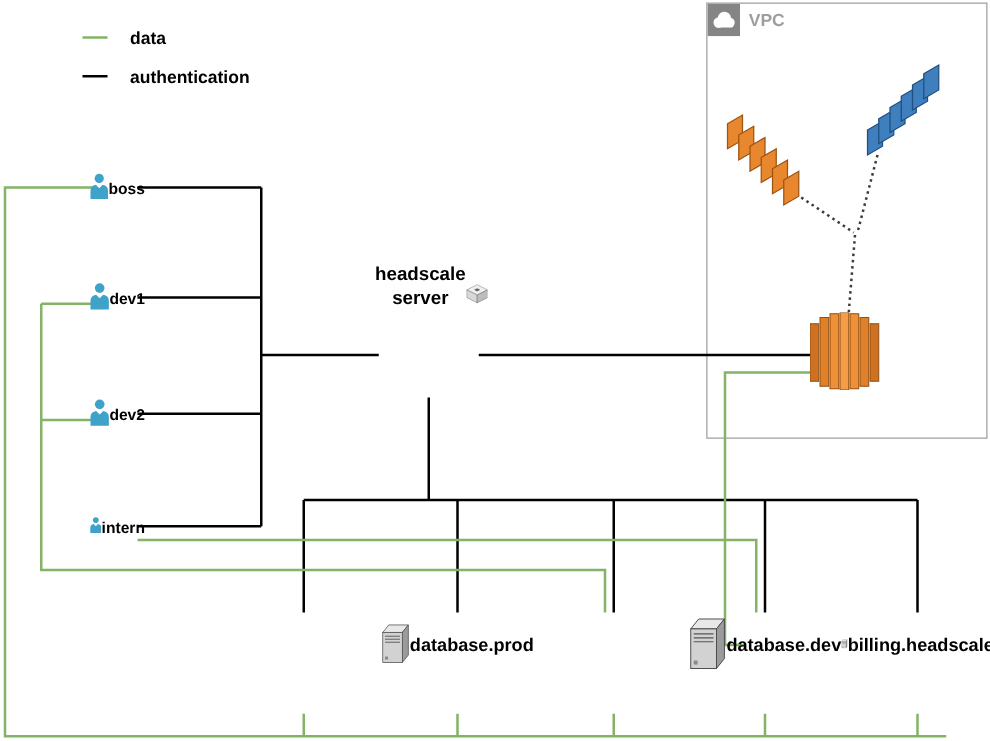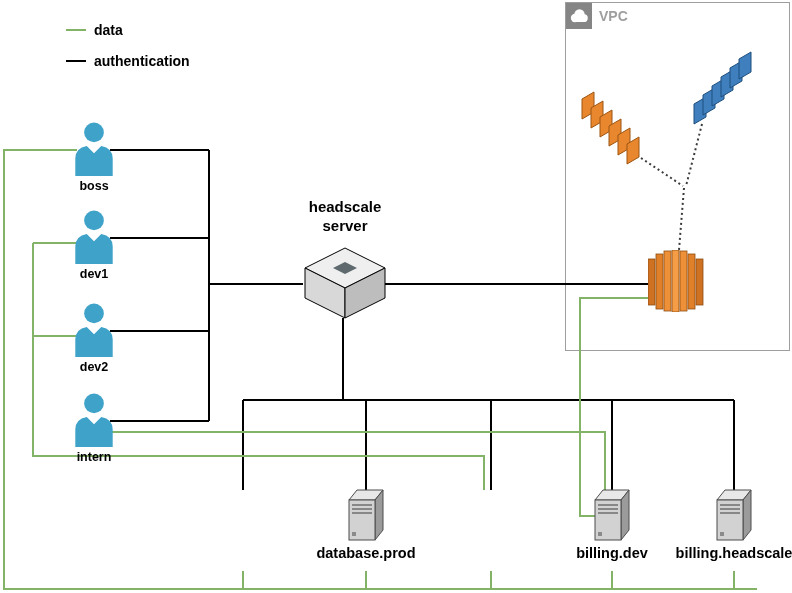--- a/index.html
+++ b/index.html
@@ -5,24 +5,24 @@
   html,body{margin:0;padding:0;background:#fff;}
   .canvas{
     position:relative;width:792px;height:593px;background:#ffffff;
     font-family:"Liberation Sans",sans-serif;overflow:hidden;color:#000;font-weight:bold;
   }
   .edge-layer{position:absolute;left:0;top:0;z-index:1;}
   .vpc-box{position:absolute;border:1px solid var(--vpc-border,#9e9e9e);background:transparent;z-index:0;}
   .vpc-header-icon{position:absolute;z-index:2;}
   .vpc-label{position:absolute;z-index:2;font-size:14px;color:#9e9e9e;}
   .legend{position:absolute;left:66px;top:22px;z-index:2;display:flex;flex-direction:column;gap:15px;}
-  .legend-row{display:flex;align-items:center;gap:8px;}
+  .legend-row{display:flex;align-items:center;gap:18px;}
   .swatch{display:inline-block;width:20px;height:2px;}
   .legend-label{font-size:14px;}
-  .node{position:absolute;z-index:2;display:flex;flex-direction:column;align-items:center;}
+  .node{position:absolute;z-index:2;display:flex;flex-direction:row;align-items:center;}
   .node-label{text-align:center;}
   .user-node{width:44px;}
   .user-label{font-size:12.5px;margin-top:3px;}
   .headscale-node{width:90px;}
   .headscale-label{font-size:15px;line-height:1.25;margin-bottom:10px;}
   .server-node{width:122px;}
   .server-label{font-size:14.5px;margin-top:3px;}
   .router-node{position:absolute;z-index:2;}
   .router-label{position:absolute;z-index:2;font-size:15px;text-align:center;width:156px;}
   .stack-icon{position:absolute;z-index:2;}
@@ -179,21 +179,21 @@
       <polygon points="2,12 28,12 36,2 10,2" fill="#E8E8E8" stroke="#4D4D4D" stroke-width="1"></polygon>
       <polygon points="28,12 36,2 36,42 28,52" fill="#9B9B9B" stroke="#4D4D4D" stroke-width="1"></polygon>
       <rect x="2" y="12" width="26" height="40" style="fill:var(--server-gray)" stroke="#4D4D4D" stroke-width="1"></rect>
       <g stroke="#555" stroke-width="1.2">
           <line x1="5" y1="17" x2="25" y2="17"></line>
           <line x1="5" y1="21" x2="25" y2="21"></line>
           <line x1="5" y1="25" x2="25" y2="25"></line>
         </g>
       <rect x="5" y="44" width="4" height="4" fill="#8A8A8A"></rect>
     </svg>
-    <div class="node-label server-label">billing.dev</div>
+    <div class="node-label server-label">database.dev</div>
   </div>
   <div class="node server-node" style="left:673px;top:488px">
     <svg width="38" height="54" viewBox="0 0 38 54">
       <polygon points="2,12 28,12 36,2 10,2" fill="#E8E8E8" stroke="#4D4D4D" stroke-width="1"></polygon>
       <polygon points="28,12 36,2 36,42 28,52" fill="#9B9B9B" stroke="#4D4D4D" stroke-width="1"></polygon>
       <rect x="2" y="12" width="26" height="40" style="fill:var(--server-gray)" stroke="#4D4D4D" stroke-width="1"></rect>
       <g stroke="#555" stroke-width="1.2">
           <line x1="5" y1="17" x2="25" y2="17"></line>
           <line x1="5" y1="21" x2="25" y2="21"></line>
           <line x1="5" y1="25" x2="25" y2="25"></line>

